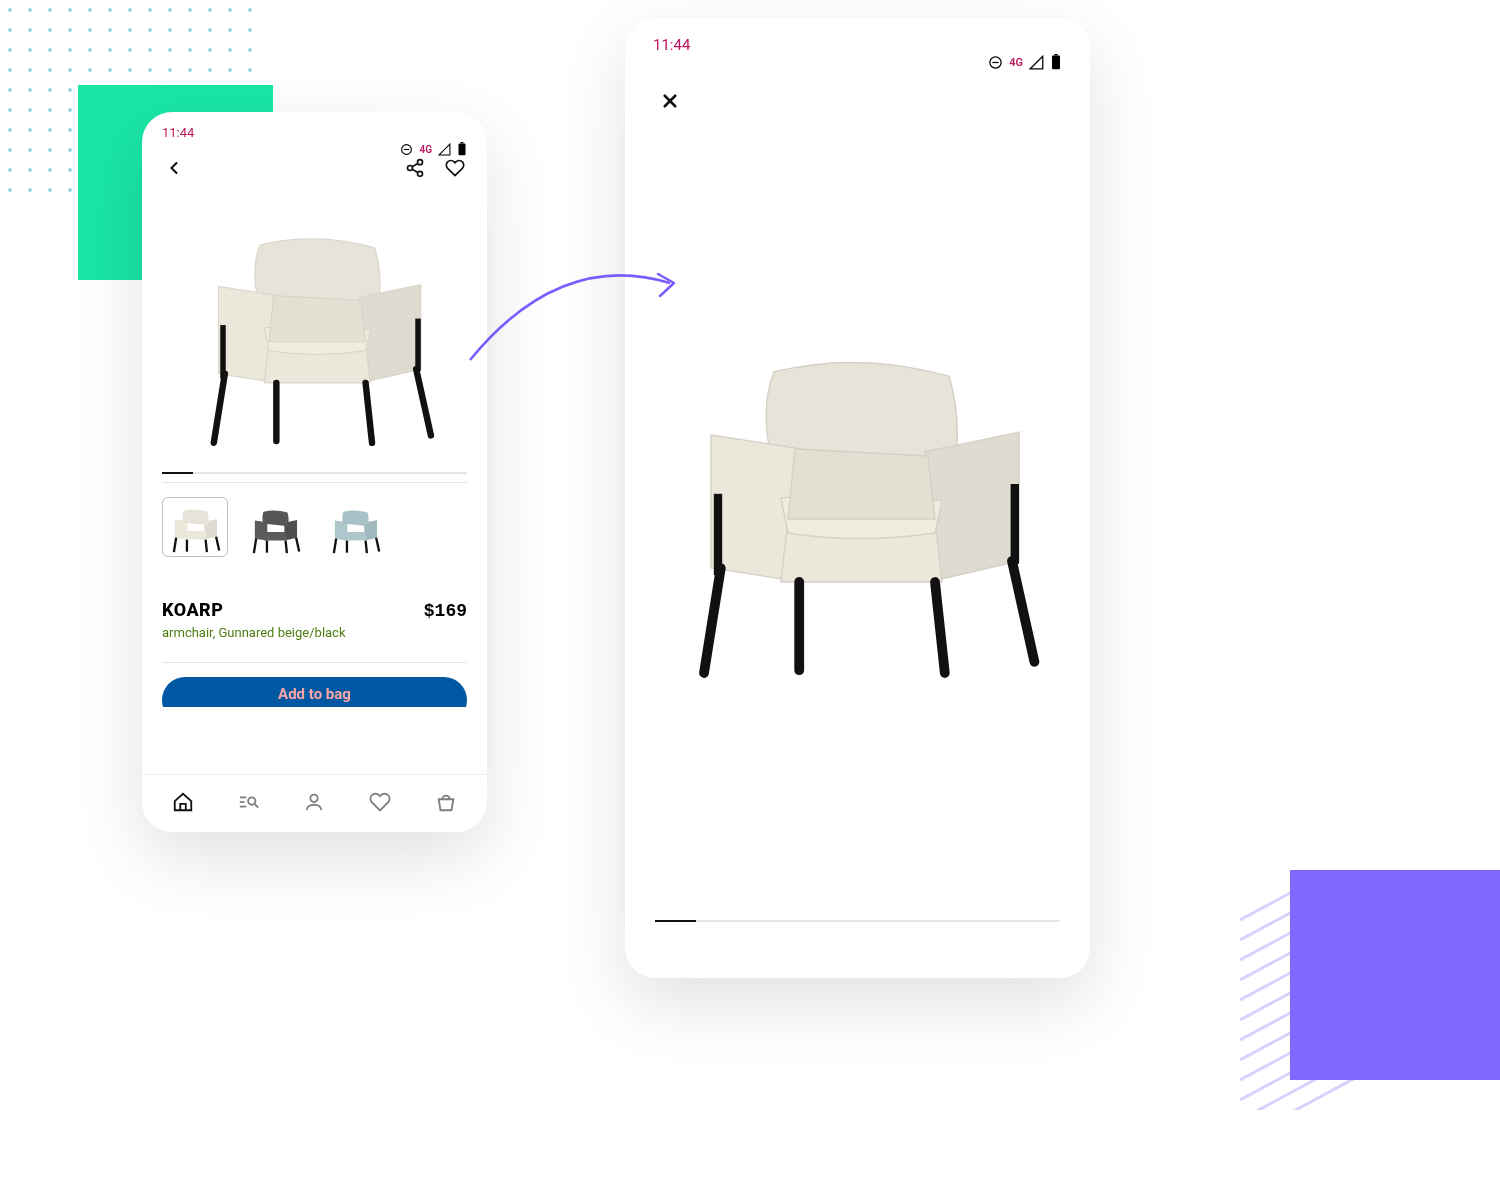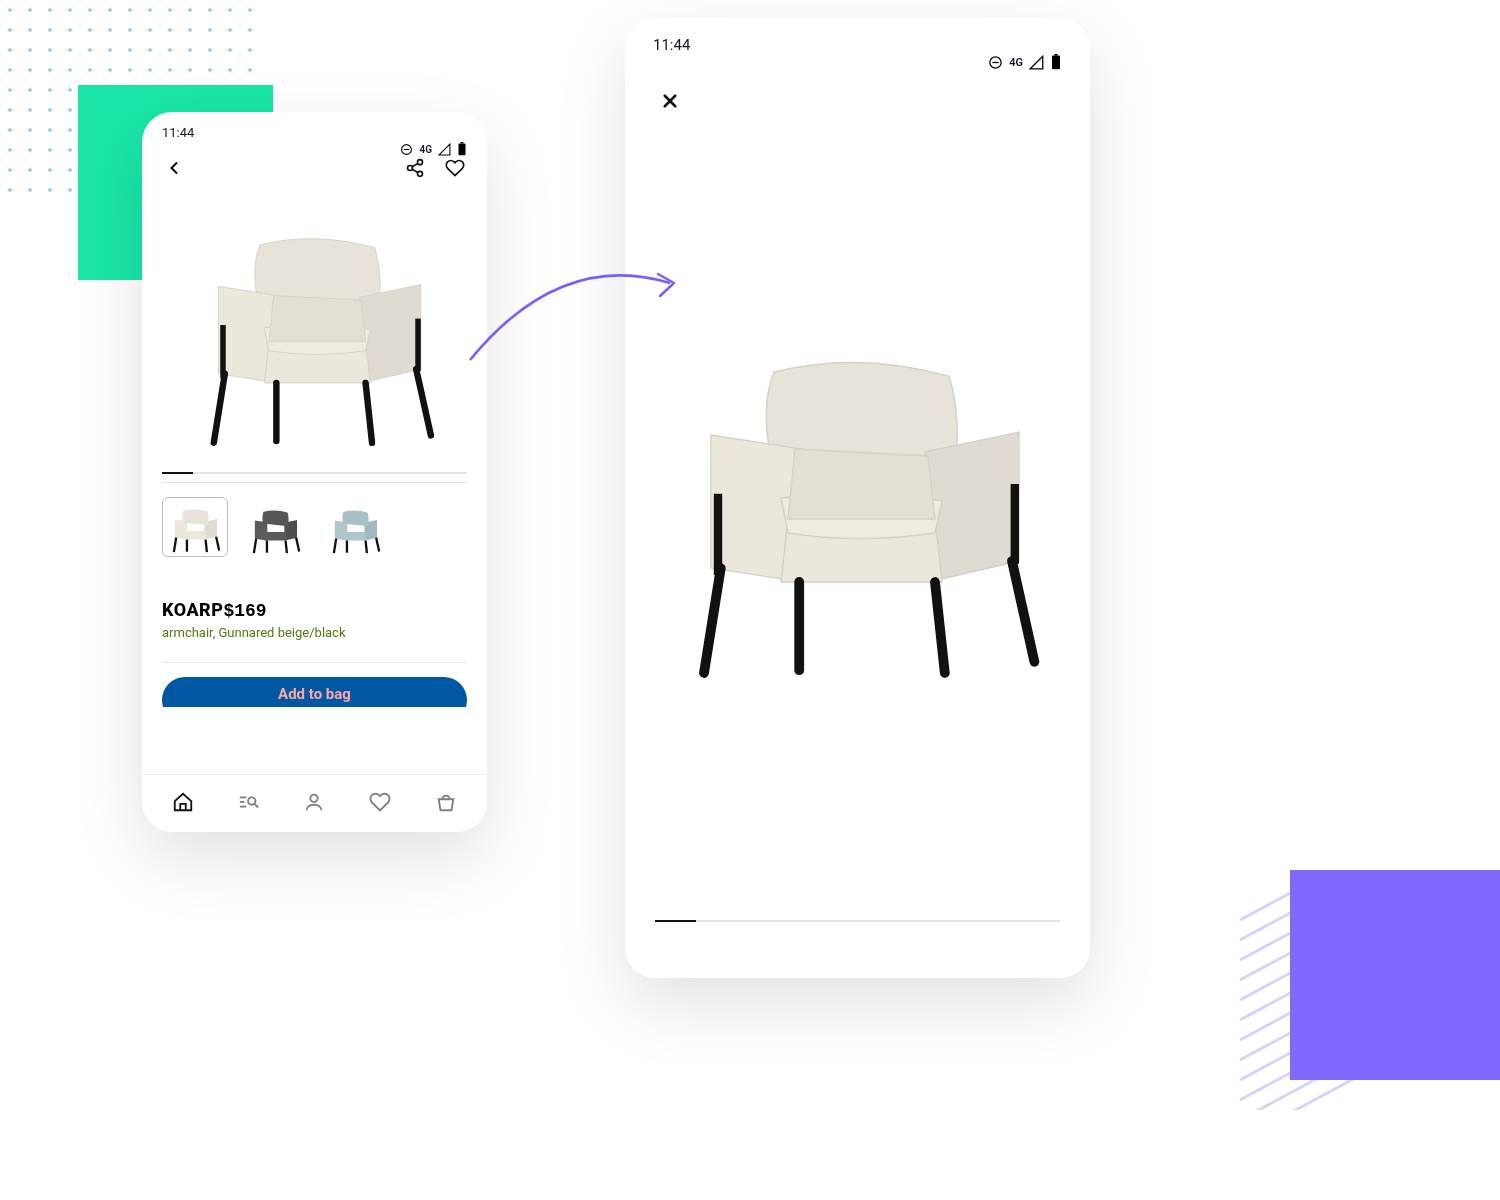--- a/index.html
+++ b/index.html
@@ -70,21 +70,21 @@
     height: 960px;
   }
 
   .statusbar {
     height: 40px;
     display: flex;
     align-items: center;
     justify-content: space-between;
     padding: 0 20px;
     font-size: 13px;
-    color: #0f172a;
+    color: #be185d;
   }
   .statusbar .right { display: flex; align-items: center; gap: 6px; margin-top: 34px; }
   .phone-right .statusbar { height: 54px; padding: 0 28px; font-size: 15px; }
 
   .topbar {
     display: flex;
     align-items: center;
     justify-content: space-between;
     padding: 6px 22px;
   }
@@ -130,20 +130,21 @@
     width: 66px; height: 60px;
     border-radius: 6px;
     display: flex; align-items: flex-end; justify-content: center;
     cursor: pointer;
     padding-bottom: 2px;
   }
   .swatch.selected { border: 1px solid #bfbfbf; }
 
   .product-row {
     display: flex;
+    justify-content: space-between;
     align-items: baseline;
     margin: 28px 20px 0;
   }
   .pname { font-weight: 800; font-size: 18px; letter-spacing: .5px; }
   .pprice { font-weight: 800; font-size: 18px; font-family: Liberation Mono, monospace; }
   .pdesc { margin: 4px 20px 0; font-size: 13px; color: #4d7c0f; }
   .cta {
     background: #0058a3;
     color: #fca5a5;
     font-weight: 700;

